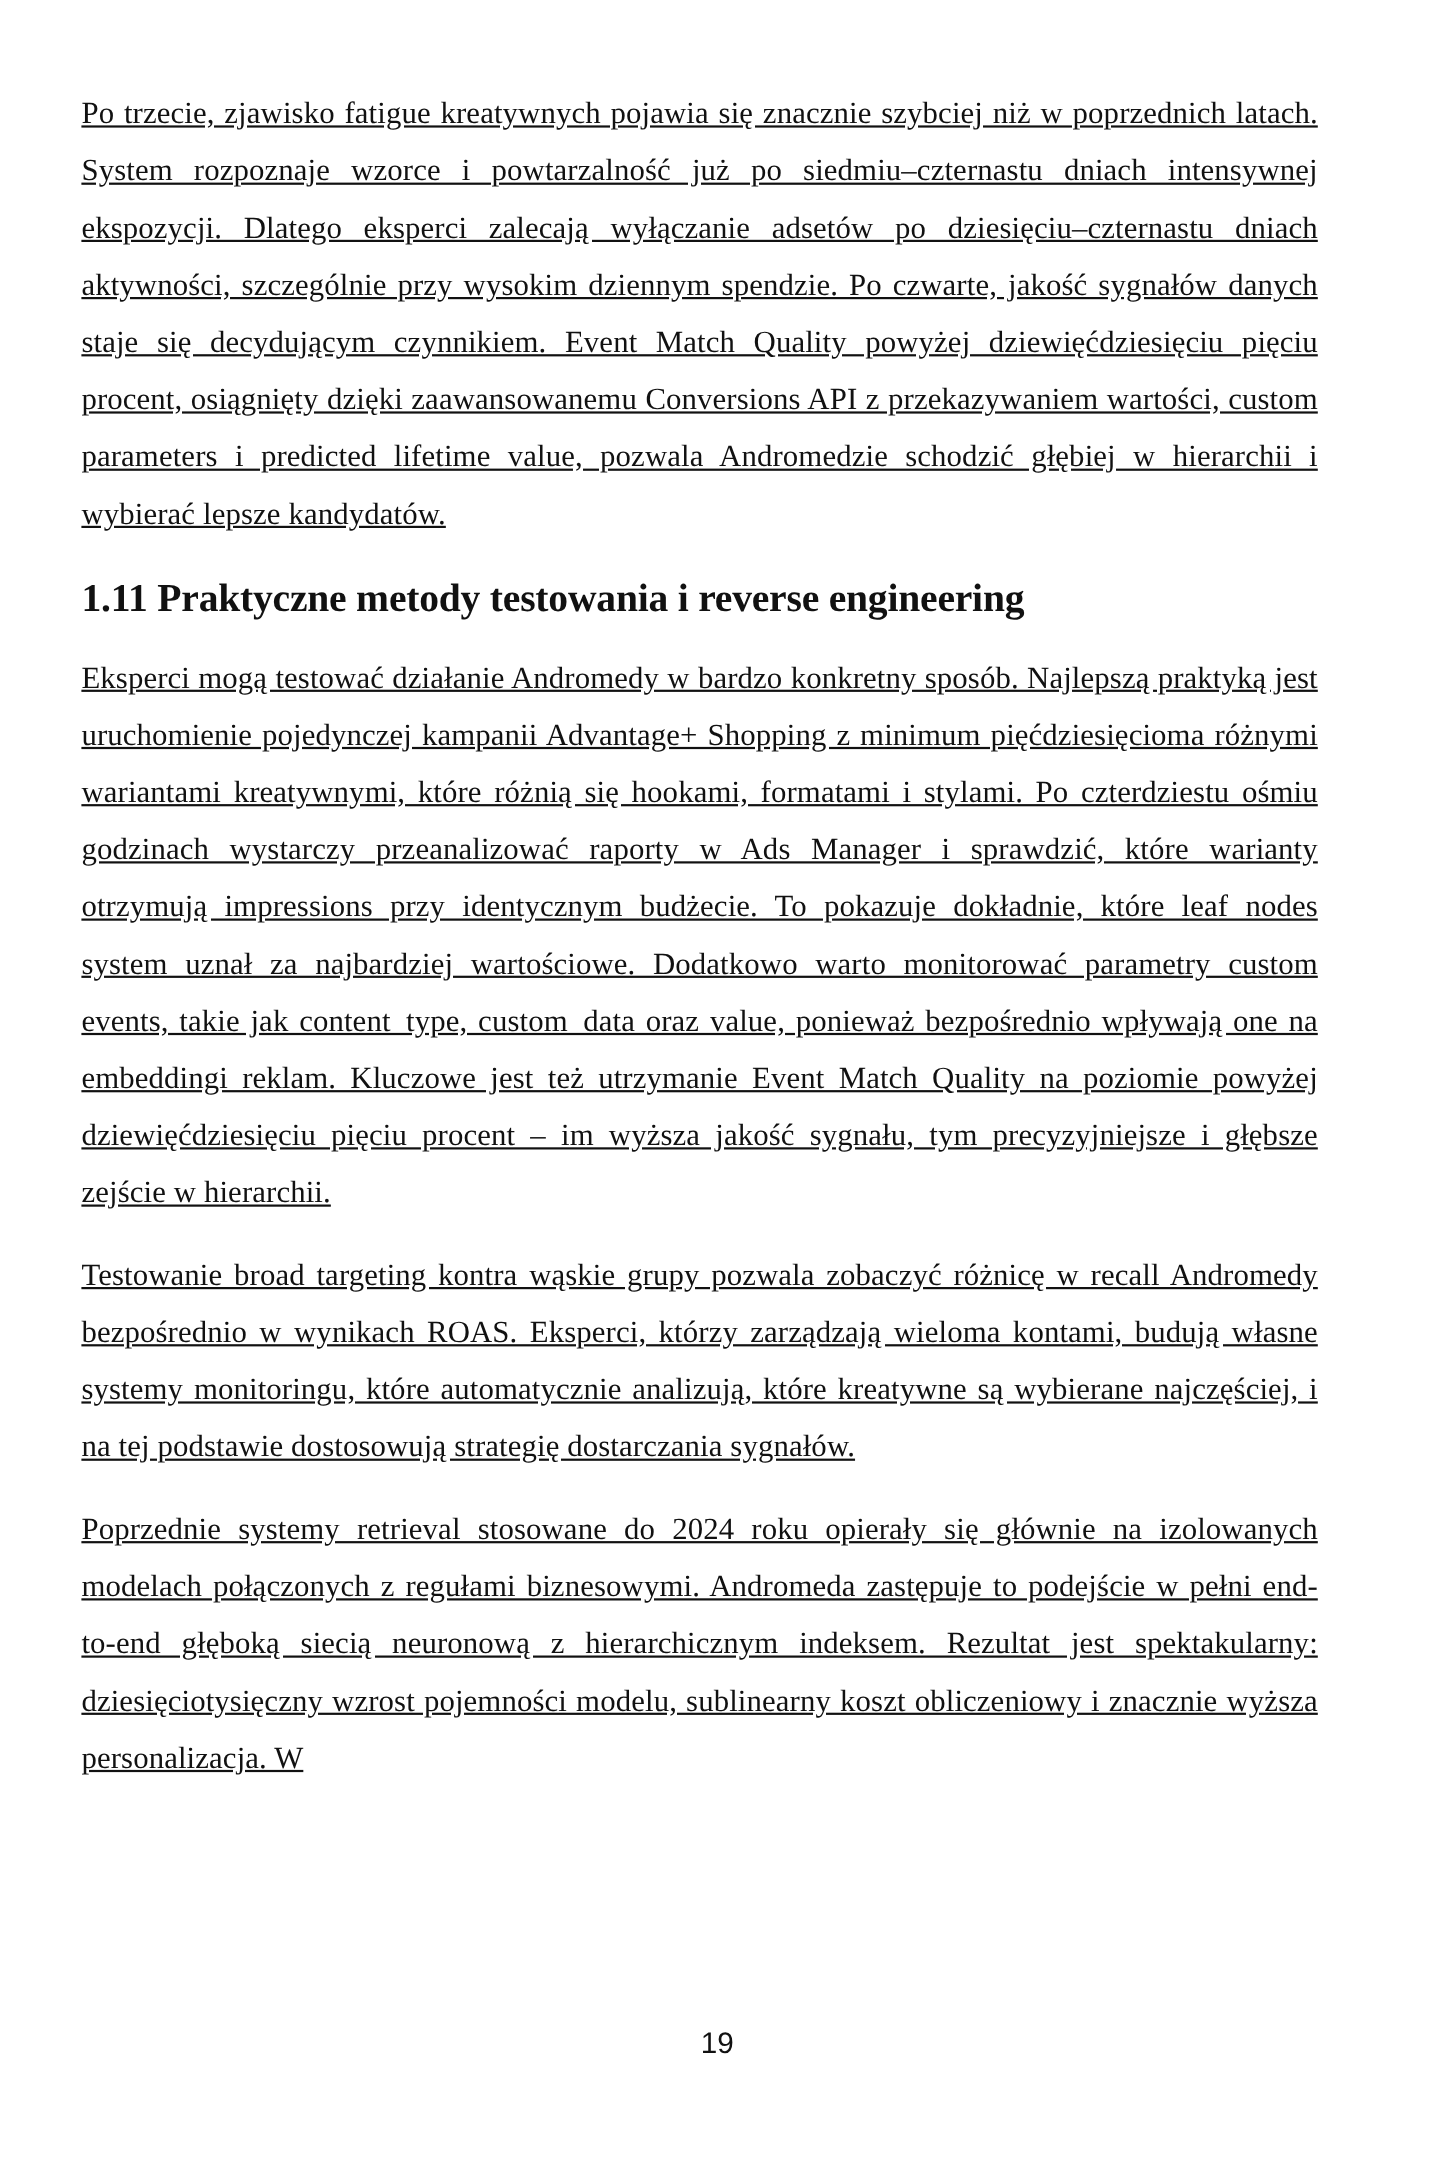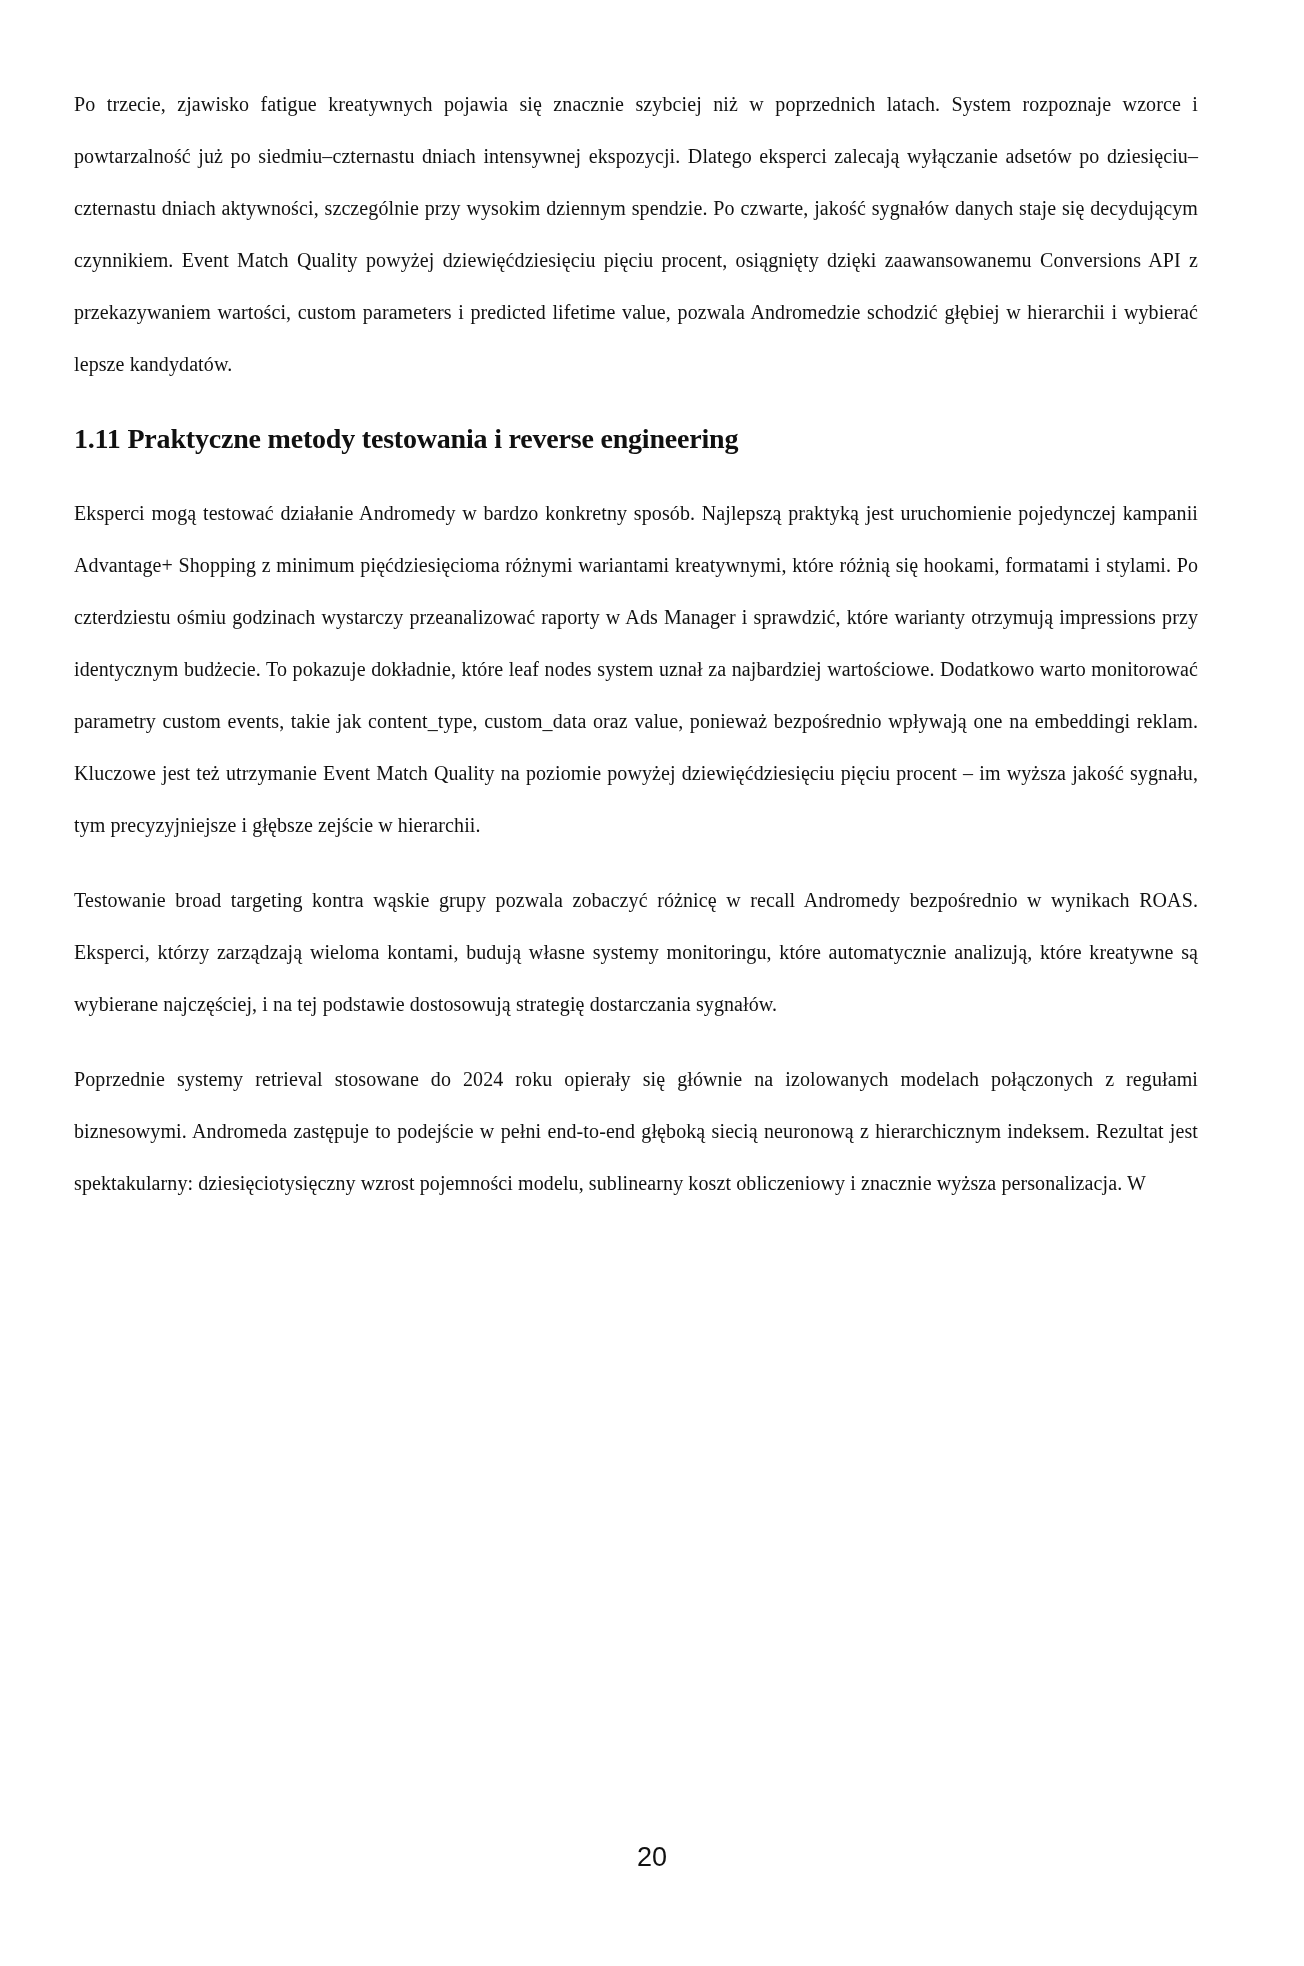--- a/index.html
+++ b/index.html
@@ -16,30 +16,31 @@
     .page {
       position: absolute;
       left: 74px;
       top: 78px;
       width: 1124px;
       color: #111111;
       font-family: "Liberation Serif", "DejaVu Serif", serif;
     }
     .para {
       margin: 0 0 23px 0;
-      font-size: 20px;
+      font-size: 28px;
       line-height: 52px;
       text-align: justify;
       text-align-last: left;
       letter-spacing: 0.1px;
       hyphens: none;
+      text-decoration: underline;
     }
     .heading {
       margin: 3px 0 22px 0;
-      font-size: 28px;
+      font-size: 36px;
       line-height: 52px;
       font-weight: bold;
       letter-spacing: -0.2px;
     }
     .page-number {
       position: absolute;
       left: 0;
       width: 1304px;
       top: 1842px;
       text-align: center;
@@ -52,13 +53,13 @@
 <body>
 
 <div class="page">
   <p class="para">Po trzecie, zjawisko fatigue kreatywnych pojawia się znacznie szybciej niż w poprzednich latach. System rozpoznaje wzorce i powtarzalność już po siedmiu–czternastu dniach intensywnej ekspozycji. Dlatego eksperci zalecają wyłączanie adsetów po dziesięciu–czternastu dniach aktywności, szczególnie przy wysokim dziennym spendzie. Po czwarte, jakość sygnałów danych staje się decydującym czynnikiem. Event Match Quality powyżej dziewięćdziesięciu pięciu procent, osiągnięty dzięki zaawansowanemu Conversions API z przekazywaniem wartości, custom parameters i predicted lifetime value, pozwala Andromedzie schodzić głębiej w hierarchii i wybierać lepsze kandydatów.</p>
   <h2 class="heading">1.11 Praktyczne metody testowania i reverse engineering</h2>
   <p class="para">Eksperci mogą testować działanie Andromedy w bardzo konkretny sposób. Najlepszą praktyką jest uruchomienie pojedynczej kampanii Advantage+ Shopping z minimum pięćdziesięcioma różnymi wariantami kreatywnymi, które różnią się hookami, formatami i stylami. Po czterdziestu ośmiu godzinach wystarczy przeanalizować raporty w Ads Manager i sprawdzić, które warianty otrzymują impressions przy identycznym budżecie. To pokazuje dokładnie, które leaf nodes system uznał za najbardziej wartościowe. Dodatkowo warto monitorować parametry custom events, takie jak content_type, custom_data oraz value, ponieważ bezpośrednio wpływają one na embeddingi reklam. Kluczowe jest też utrzymanie Event Match Quality na poziomie powyżej dziewięćdziesięciu pięciu procent – im wyższa jakość sygnału, tym precyzyjniejsze i głębsze zejście w hierarchii.</p>
   <p class="para">Testowanie broad targeting kontra wąskie grupy pozwala zobaczyć różnicę w recall Andromedy bezpośrednio w wynikach ROAS. Eksperci, którzy zarządzają wieloma kontami, budują własne systemy monitoringu, które automatycznie analizują, które kreatywne są wybierane najczęściej, i na tej podstawie dostosowują strategię dostarczania sygnałów.</p>
   <p class="para">Poprzednie systemy retrieval stosowane do 2024 roku opierały się głównie na izolowanych modelach połączonych z regułami biznesowymi. Andromeda zastępuje to podejście w pełni end-to-end głęboką siecią neuronową z hierarchicznym indeksem. Rezultat jest spektakularny: dziesięciotysięczny wzrost pojemności modelu, sublinearny koszt obliczeniowy i znacznie wyższa personalizacja. W</p>
 </div>
 
-<div class="page-number">20</div>
+<div class="page-number">19</div>
 
 </body></html>

